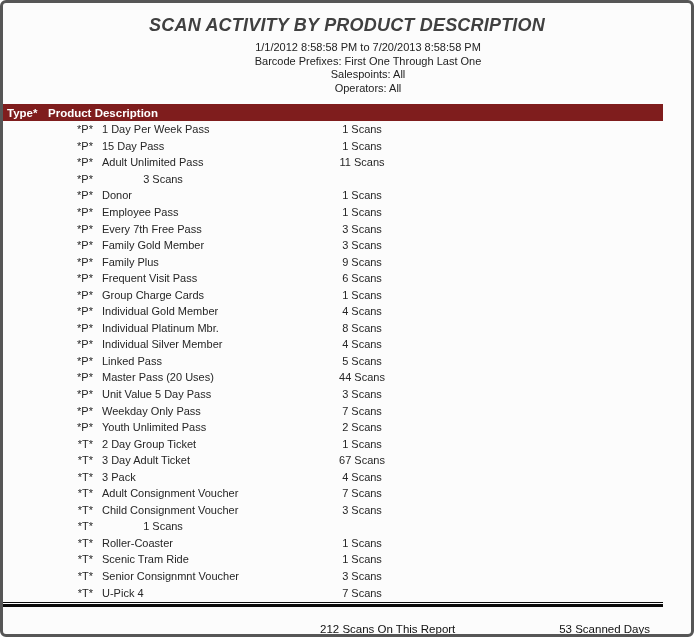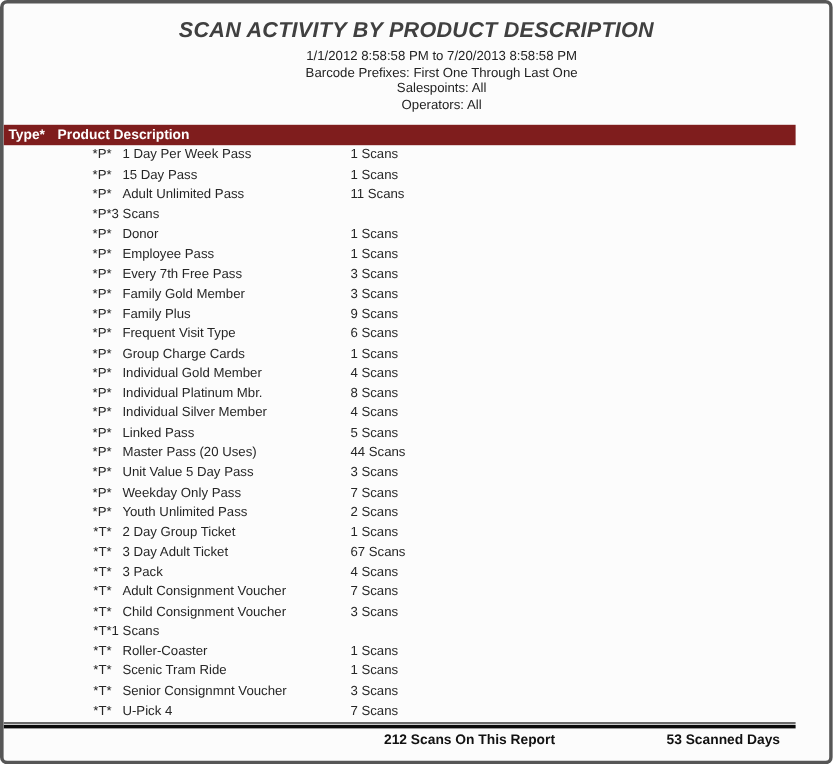--- a/index.html
+++ b/index.html
@@ -52,34 +52,34 @@
   .rows { width: 100%; }
   .row {
     display: flex;
     align-items: center;
     height: 16.55px;
     font-size: 11px;
     color: #262626;
   }
   .cell-type { width: 90px; text-align: right; flex: 0 0 auto; }
   .cell-desc { flex: 1 1 auto; padding-left: 9px; }
-  .cell-scans { width: 140px; text-align: left; margin-right: 231px; flex: 0 0 auto; }
+  .cell-scans { width: 140px; text-align: center; margin-right: 231px; flex: 0 0 auto; }
   .double-rule {
     margin-top: 1px;
     border-top: 1px solid #0a0a0a;
     border-bottom: 3px solid #0a0a0a;
     height: 5px;
     width: 660px;
   }
   .footer {
-    margin-top: 4px;
+    margin-top: 16px;
     display: flex;
     width: 660px;
     font-size: 11.5px;
-    font-weight: bold;
+    font-weight: normal;
     color: #111111;
   }
   .total-scans { margin-left: 317px; }
   .footer-spacer { flex: 1 1 auto; }
   .scanned-days { margin-right: 13px; }
 </style>
 </head>
 <body>
 
 <div class="page">
@@ -149,21 +149,21 @@
   </div>
 
   <div class="row">
     <span class="cell-type">*P*</span>
     <span class="cell-desc">Family Plus</span>
     <span class="cell-scans">9 Scans</span>
   </div>
 
   <div class="row">
     <span class="cell-type">*P*</span>
-    <span class="cell-desc">Frequent Visit Type</span>
+    <span class="cell-desc">Frequent Visit Pass</span>
     <span class="cell-scans">6 Scans</span>
   </div>
 
   <div class="row">
     <span class="cell-type">*P*</span>
     <span class="cell-desc">Group Charge Cards</span>
     <span class="cell-scans">1 Scans</span>
   </div>
 
   <div class="row">

